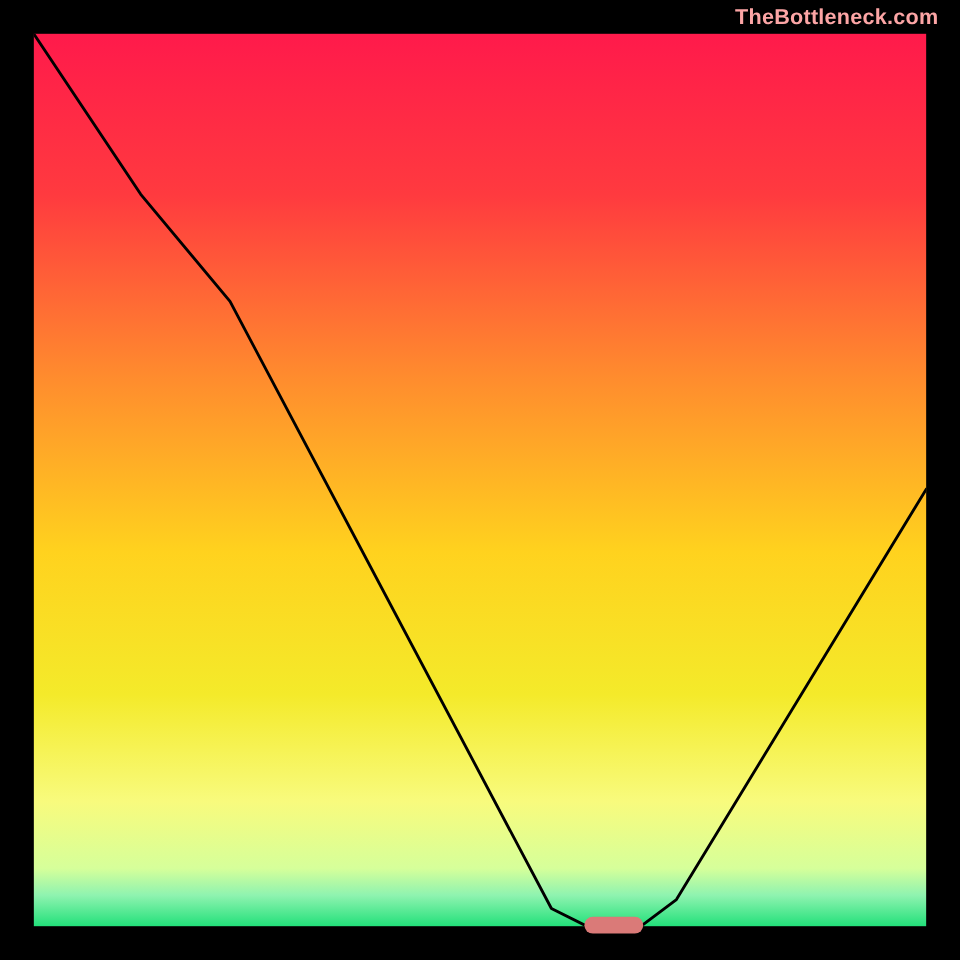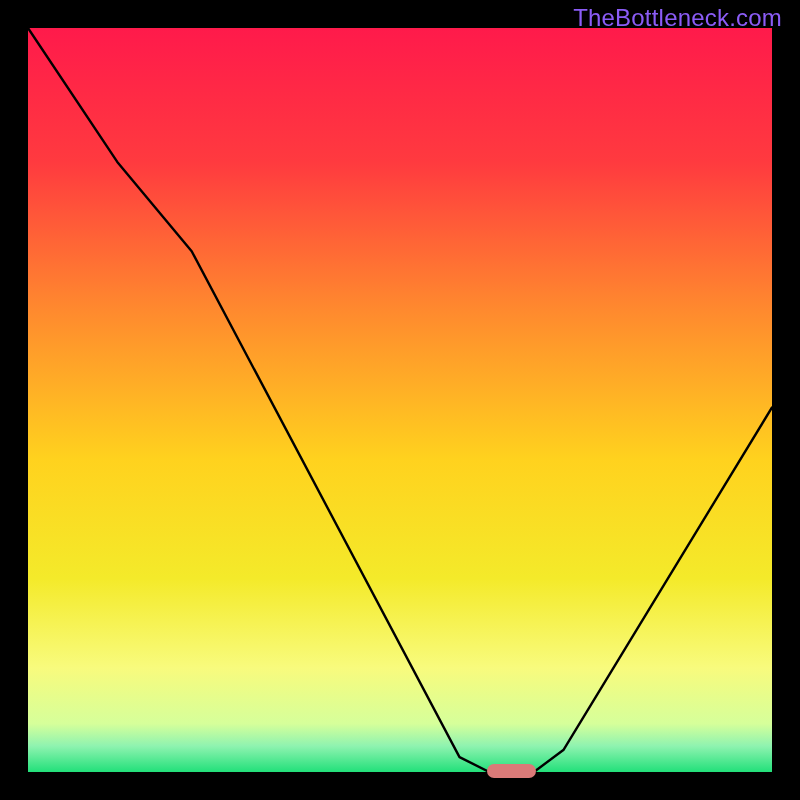--- a/index.html
+++ b/index.html
@@ -14,23 +14,23 @@
   .frame {
     position: relative;
     width: 800px;
     height: 800px;
     background: #000;
   }
   .watermark {
     position: absolute;
     top: 4px;
     right: 18px;
-    color: #8b5cf6;
-    font-size: 24px;
-    font-weight: 400;
+    color: #fca5a5;
+    font-size: 18px;
+    font-weight: 700;
     letter-spacing: 0.2px;
     z-index: 10;
   }
   .plot-area {
     position: absolute;
     
     left: 28px;
     top: 28px;
     width: 744px;
     height: 744px;

